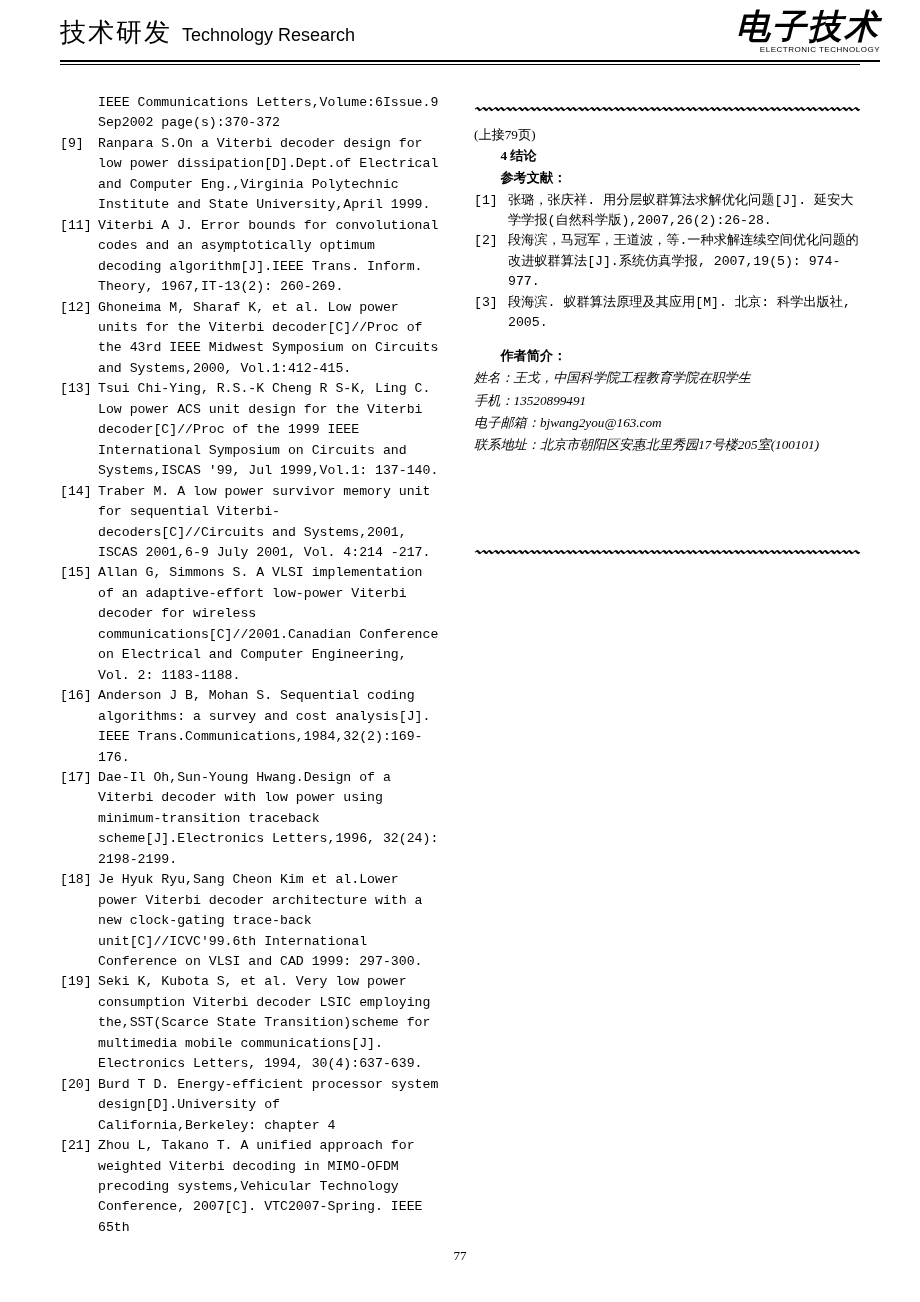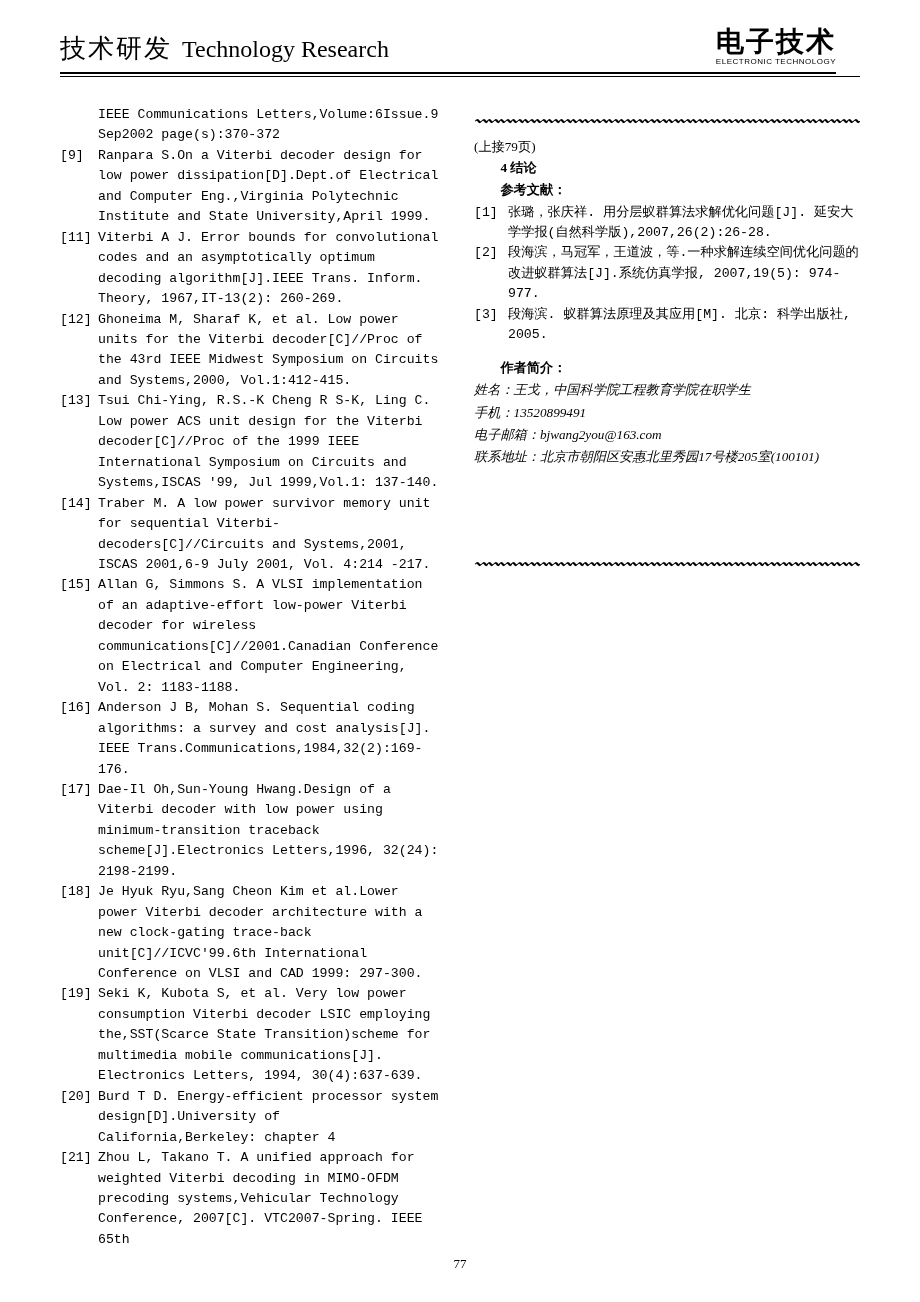--- a/index.html
+++ b/index.html
@@ -8,31 +8,31 @@
     height: 1302px;
     background: #fff;
     font-family: "SimSun", "宋体", serif;
     font-size: 14px;
     color: #000;
     position: relative;
   }
   .header {
     display: flex;
     justify-content: space-between;
-    align-items: flex-end;
-    padding: 28px 60px 6px 60px;
+    align-items: center;
+    padding: 10px 60px 6px 60px;
     border-bottom: 2.5px solid #000;
-    margin: 0 84px 0 60px;
+    margin: 0 40px 0 60px;
     padding-left: 0; padding-right: 0;
   }
   .header-left { display: flex; align-items: baseline; gap: 10px; }
   .header-cn { font-family: "SimHei","黑体",sans-serif; font-size: 26px; letter-spacing: 2px; }
-  .header-en { font-family: Liberation Serif, serif; font-size: 24px; }
+  .header-en { font-family: Liberation Sans, sans-serif; font-size: 18px; }
   .header-right { text-align: right; line-height: 1; }
-  .masthead-cn { font-family: "STXingkai","KaiTi","楷体",cursive; font-size: 28px; font-weight: bold; letter-spacing: 2px; }
+  .masthead-cn { font-family: "STXingkai","KaiTi","楷体",cursive; font-size: 34px; font-style: italic; font-weight: bold; letter-spacing: 2px; }
   .masthead-en { font-family: Arial, sans-serif; font-size: 8px; letter-spacing: 0.5px; margin-top: 2px; }
   .header-rule2 { border-top: 1px solid #000; margin: 2px 60px 0 60px; }
   .columns {
     display: flex;
     gap: 28px;
     padding: 28px 60px 0 60px;
   }
   .col { flex: 1; font-size: 13.2px; line-height: 1.55; }
   .mono, .ref-text { font-family: "Courier New", "SimSun", monospace; letter-spacing: 0px; }
   .ref { display: flex; margin-bottom: 0; }
@@ -46,21 +46,21 @@
     font-size: 13px;
     margin: 6px 0;
     overflow: hidden; white-space: nowrap;
   }
   .right-col .para { text-indent: 2em; margin-bottom: 4px; }
   .right-col .cont { margin-top: 4px; margin-bottom: 0; }
   .right-col .sec-head { font-weight: bold; text-indent: 2em; margin-bottom: 2px; }
   .right-col .ref-r { display: flex; }
   .right-col .ref-r .ref-num { min-width: 34px; }
   .right-col .contact { margin-top: 2px; font-style: italic; }
-  .pagenum { position: absolute; bottom: 30px; width: 100%; text-align: center; font-size: 13px; }
+  .pagenum { position: absolute; bottom: 38px; width: 100%; text-align: center; font-size: 13px; }
 </style>
 </head>
 <body>
 
 <div class="header">
   <div class="header-left">
     <span class="header-cn">技术研发</span>
     <span class="header-en">Technology Research</span>
   </div>
   <div class="header-right">

